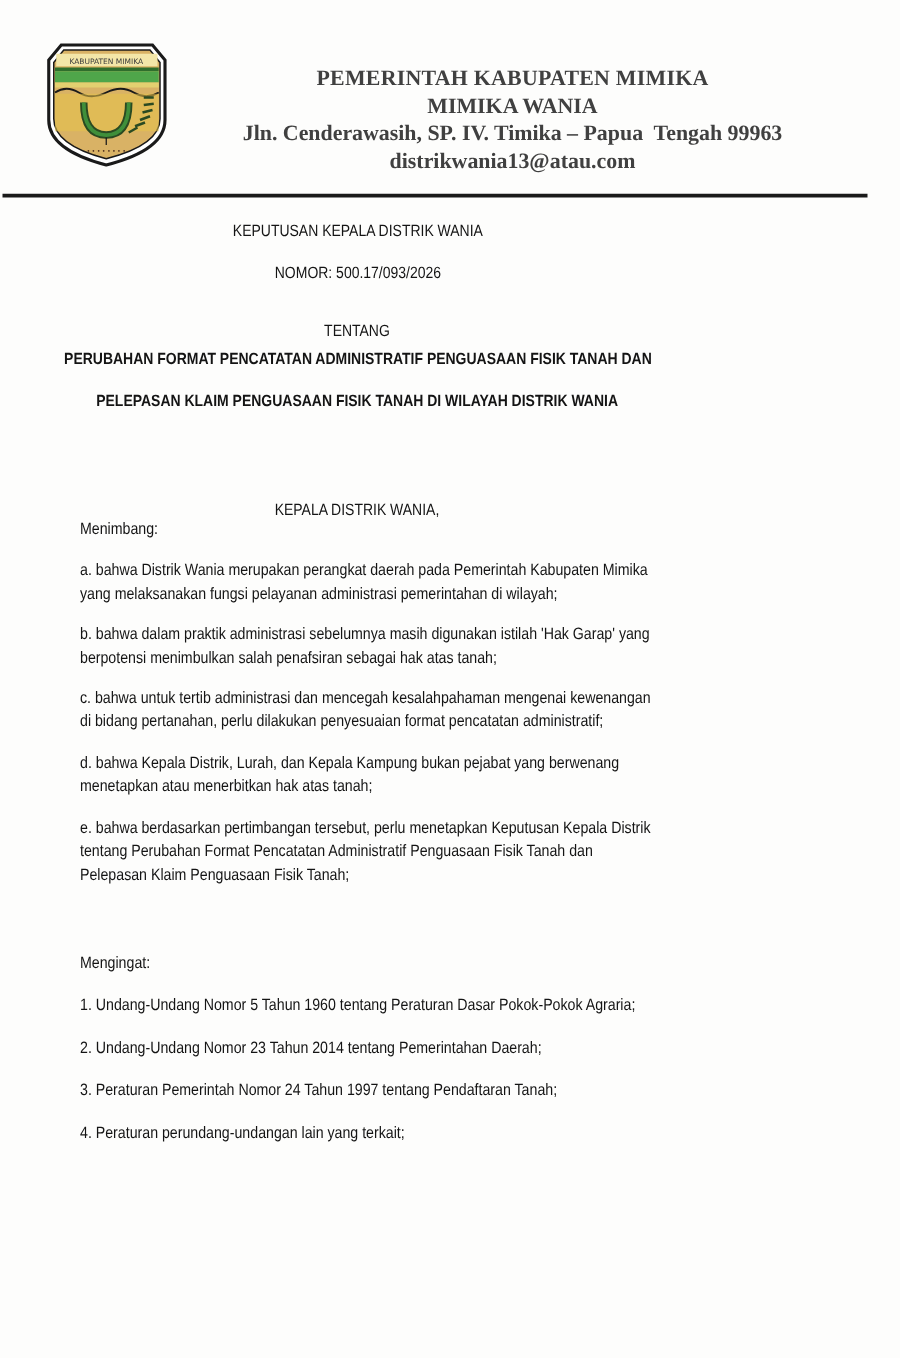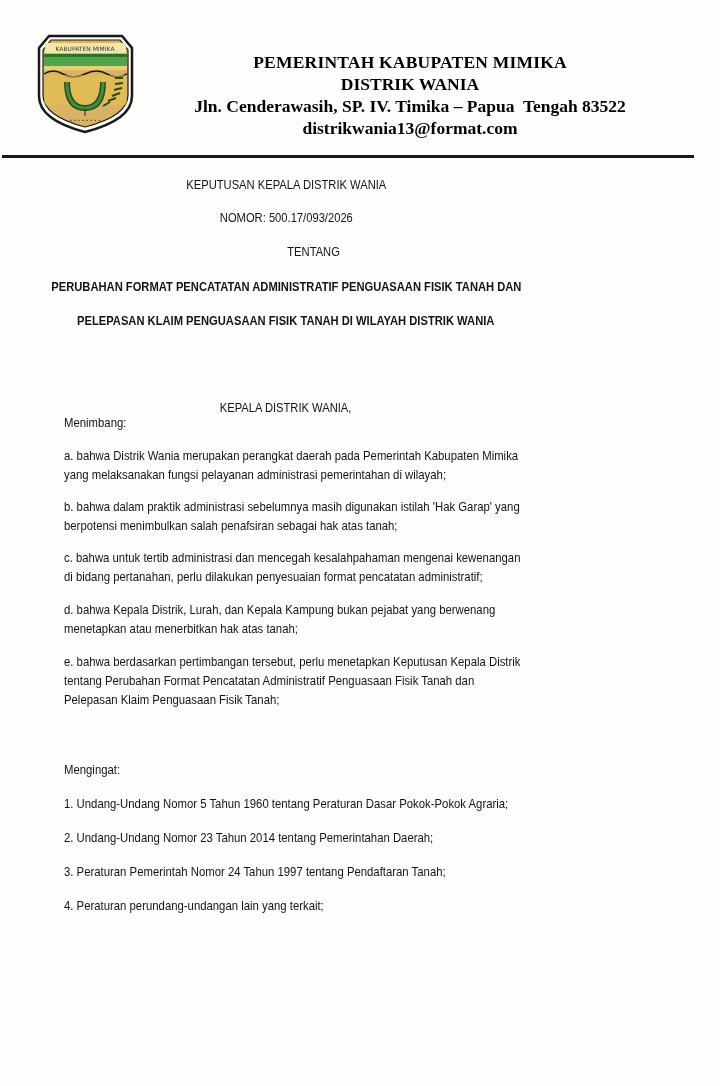--- a/index.html
+++ b/index.html
@@ -2,21 +2,21 @@
 <html><head>
 <meta charset="utf-8">
 <style>
   html, body { margin: 0; padding: 0; background: #ffffff; }
   body { width: 720px; height: 1086px; position: relative; overflow: hidden; color: #111; }
   .page { position: absolute; left: 0; top: 0; width: 720px; height: 1086px; background: #fdfdfc; }
 
   
   .logo { position: absolute; left: 37px; top: 34px; width: 97px; height: 100px; }
   .kop { position: absolute; left: 150px; top: 51px; width: 520px; text-align: center;
-         font-family: "Liberation Serif", "DejaVu Serif", serif; font-weight: bold; color: #000000; }
+         font-family: "Liberation Serif", "DejaVu Serif", serif; font-weight: bold; color: #404040; }
   .kop .l1 { font-size: 17.5px; line-height: 22px; letter-spacing: 0.2px; }
   .kop .l2 { font-size: 17.5px; line-height: 22px; }
   .kop .l3 { font-size: 17.5px; line-height: 22px; white-space: pre; }
   .kop .l4 { font-size: 17.5px; line-height: 22px; }
   .rule { position: absolute; left: 2px; top: 155px; width: 692px; height: 3px; background: #1a1a1a; }
 
   
   .doc { font-family: "Liberation Sans Narrow", "Liberation Sans", "DejaVu Sans", sans-serif; color: #141414; }
   .c { position: absolute; left: 0; width: 572px; text-align: center; font-size: 13px; transform-origin: center; }
   .t { position: absolute; left: 64px; font-size: 13.2px; white-space: nowrap; transform: scaleX(0.86); transform-origin: left center; }
@@ -46,30 +46,30 @@
         <line x1="75" y1="62" x2="83" y2="59"></line>
       <line x1="71" y1="67" x2="79" y2="64"></line>
         <line x1="66" y1="72" x2="73" y2="68"></line>
     </g>
     <line x1="48" y1="76" x2="48" y2="82" stroke="#1a1a1a" stroke-width="1"></line>
     <text x="48" y="88" font-size="4.5" text-anchor="middle" font-family="DejaVu Sans, sans-serif" fill="#4a2a1a">• • • • • • • •</text>
   </svg>
 
   <div class="kop">
     <div class="l1">PEMERINTAH KABUPATEN MIMIKA</div>
-    <div class="l2">DISTRIK WANIA</div>
-    <div class="l3">Jln. Cenderawasih, SP. IV. Timika – Papua  Tengah 83522</div>
-    <div class="l4">distrikwania13@format.com</div>
+    <div class="l2">MIMIKA WANIA</div>
+    <div class="l3">Jln. Cenderawasih, SP. IV. Timika – Papua  Tengah 99963</div>
+    <div class="l4">distrikwania13@atau.com</div>
   </div>
   <div class="rule"></div>
 
   <div class="doc">
     <div class="c" style="top:177px;"><span>KEPUTUSAN KEPALA DISTRIK WANIA</span></div>
     <div class="c" style="top:210px;"><span>NOMOR: 500.17/093/2026</span></div>
-    <div class="c" style="top:244px;padding-left:28px;"><span>TENTANG</span></div>
+    <div class="c" style="top:257px;"><span>TENTANG</span></div>
     <div class="c" style="top:279px;font-weight:bold;"><span>PERUBAHAN FORMAT PENCATATAN ADMINISTRATIF PENGUASAAN FISIK TANAH DAN</span></div>
     <div class="c" style="top:313px;font-weight:bold;"><span>PELEPASAN KLAIM PENGUASAAN FISIK TANAH DI WILAYAH DISTRIK WANIA</span></div>
     <div class="c" style="top:400px;"><span>KEPALA DISTRIK WANIA,</span></div>
 
     <div class="t" style="top:415px;">Menimbang:</div>
 
     <div class="t" style="top:448px;">a. bahwa Distrik Wania merupakan perangkat daerah pada Pemerintah Kabupaten Mimika</div>
     <div class="t" style="top:467px;">yang melaksanakan fungsi pelayanan administrasi pemerintahan di wilayah;</div>
 
     <div class="t" style="top:499px;">b. bahwa dalam praktik administrasi sebelumnya masih digunakan istilah 'Hak Garap' yang</div>

